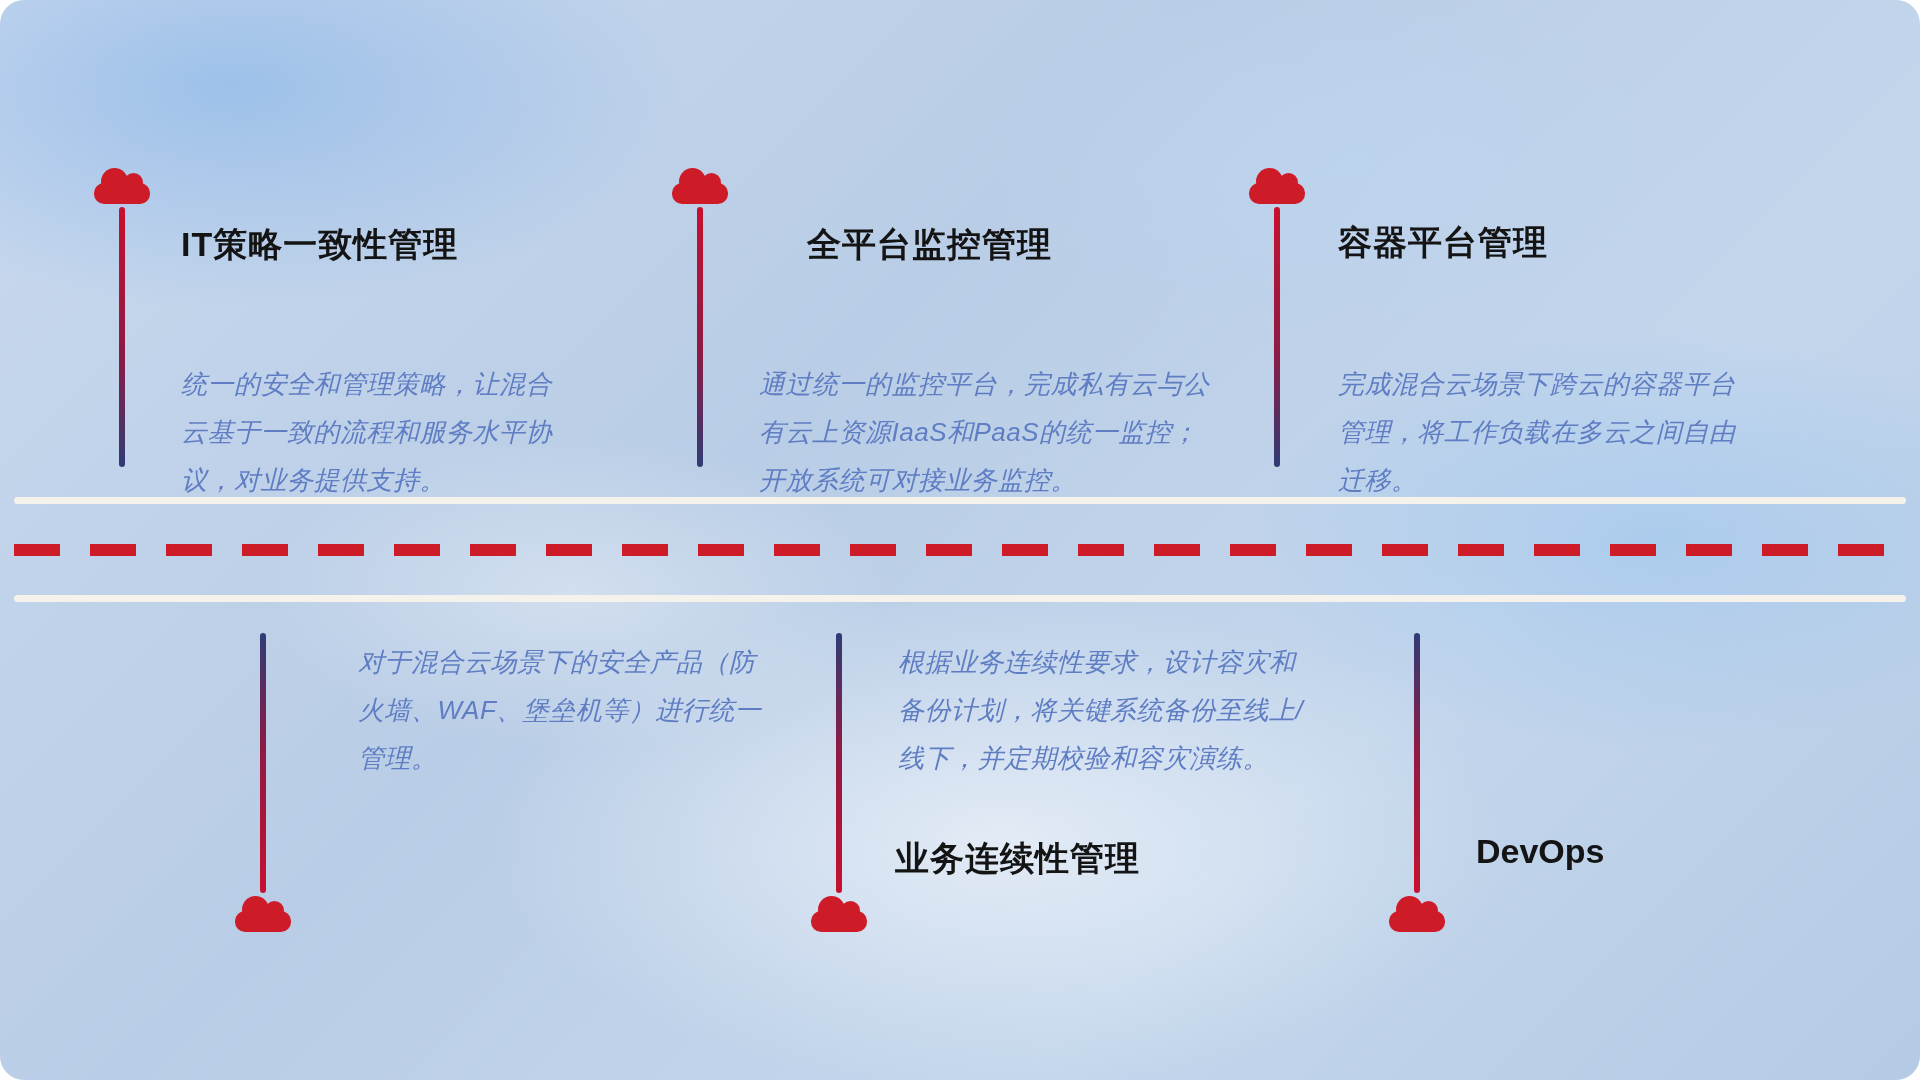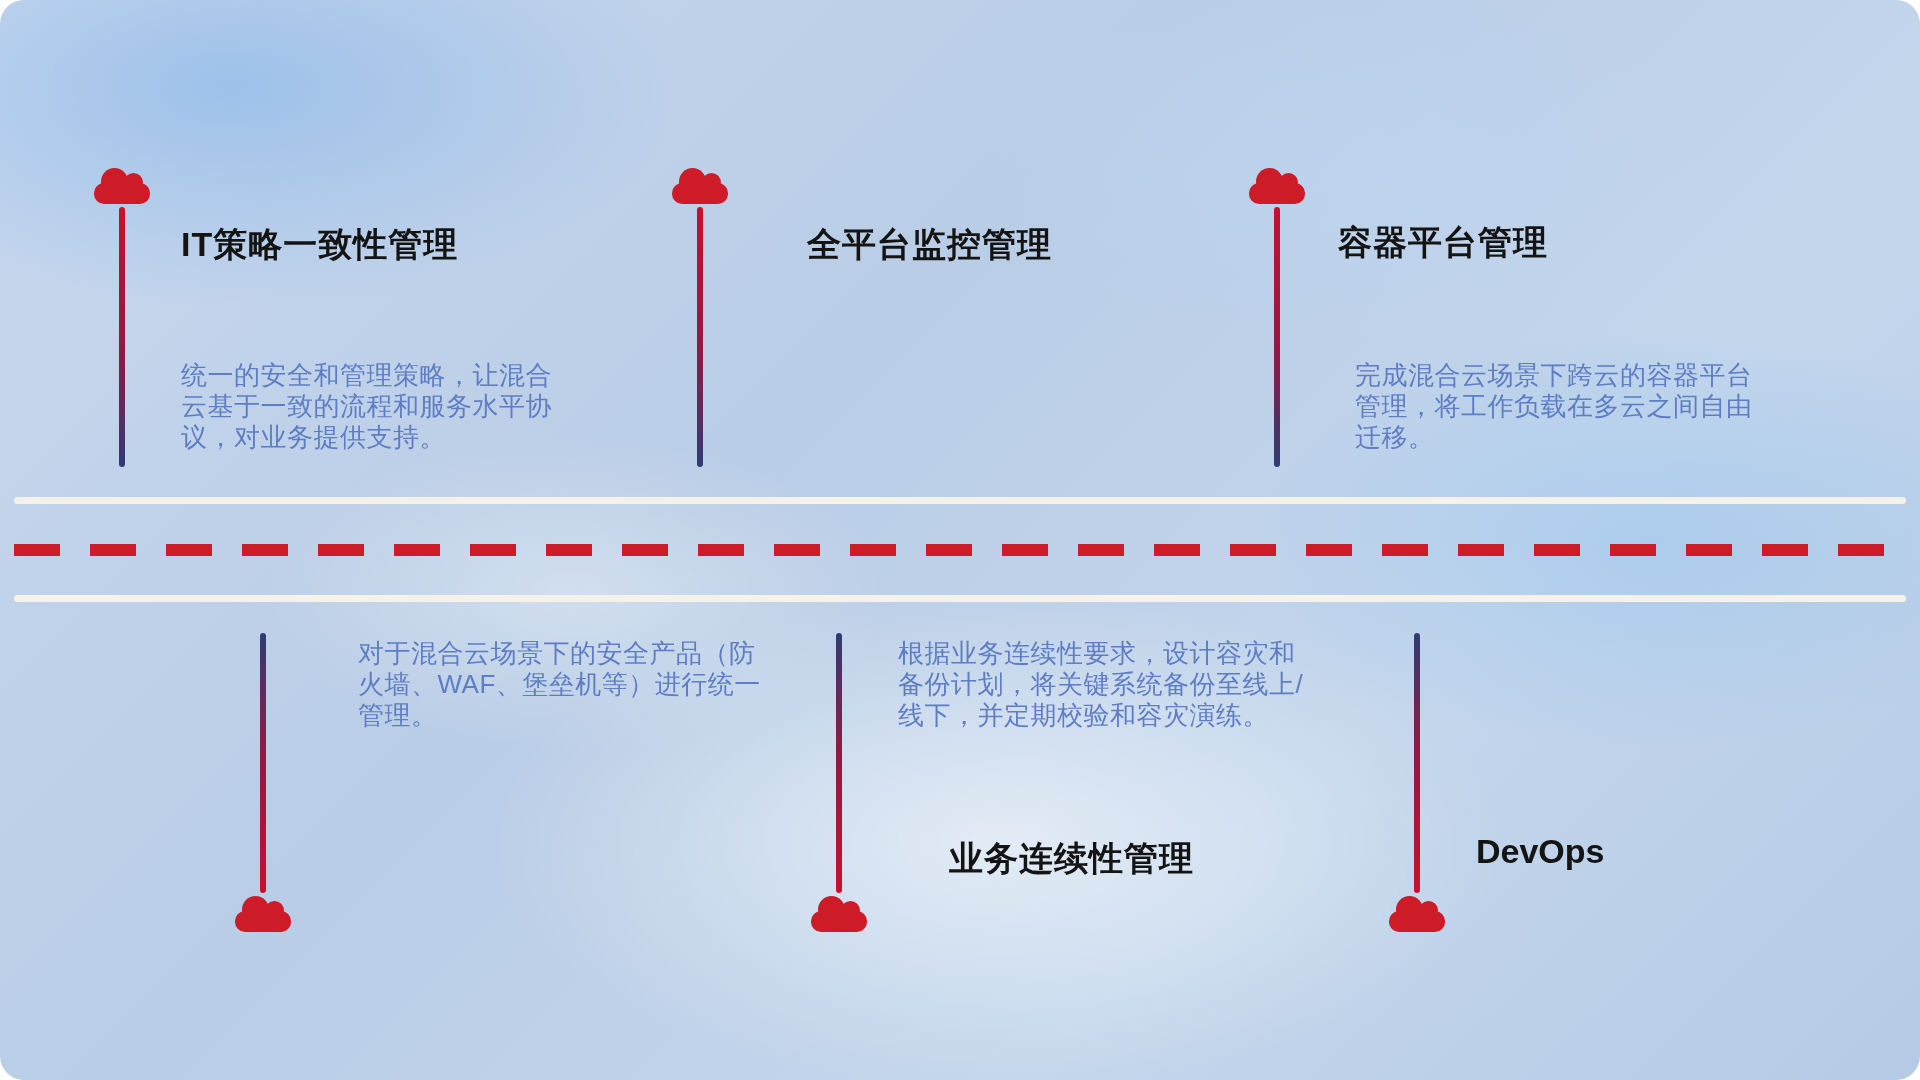--- a/index.html
+++ b/index.html
@@ -52,52 +52,52 @@
   }
   .vline.down { background: linear-gradient(180deg, #c8102e 0%, #8f1a44 55%, #2f3c74 100%); }
   .vline.up   { background: linear-gradient(180deg, #2f3c74 0%, #8f1a44 45%, #c8102e 100%); }
 
   
   .title {
     position: absolute; font-size: 34px; font-weight: 700;
     color: #141414; letter-spacing: 1px; white-space: nowrap;
   }
   .desc {
-    position: absolute; font-size: 26px; line-height: 31px;
-    color: #5f7dc3; letter-spacing: 0.5px;
+    position: absolute; font-size: 26px; line-height: 48px;
+    color: #5f7dc3; letter-spacing: 0.5px; font-style: italic;
   }
 
   
   .i1c { left: 94px;   top: 183px; }
   .i1l { left: 119px;  top: 207px; }
   .i1t { left: 181px;  top: 222px; }
   .i1d { left: 181px;  top: 360px; width: 392px; }
 
   
   .i2c { left: 672px;  top: 183px; }
   .i2l { left: 697px;  top: 207px; }
   .i2t { left: 759px;  top: 222px; margin-left: 48px; }
   .i2d { left: 759px;  top: 360px; width: 458px; }
 
   
   .i3c { left: 1249px; top: 183px; }
   .i3l { left: 1274px; top: 207px; }
   .i3t { left: 1338px; top: 220px; }
-  .i3d { left: 1338px; top: 360px; width: 420px; margin-left: 17px; }
+  .i3d { left: 1338px; top: 360px; width: 420px; }
 
   
   .i4c { left: 235px;  top: 911px; }
   .i4l { left: 260px;  top: 633px; }
   .i4t { left: 318px;  top: 836px; }
   .i4d { left: 318px;  top: 638px; width: 412px; margin-left: 40px; }
 
   
   .i5c { left: 811px;  top: 911px; }
   .i5l { left: 836px;  top: 633px; }
-  .i5t { left: 949px;  top: 836px; }
+  .i5t { left: 895px;  top: 836px; }
   .i5d { left: 898px;  top: 638px; width: 418px; }
 
   
   .i6c { left: 1389px; top: 911px; }
   .i6l { left: 1414px; top: 633px; }
   .i6t { left: 1476px; top: 832px; letter-spacing: 0; }
   .i6d { left: 1476px; top: 638px; width: 400px; }
 </style>
 </head>
 <body>
@@ -109,20 +109,21 @@
   <div class="road-white bottom"></div>
 
   <div class="cloud i1c"></div>
   <div class="vline down i1l"></div>
   <div class="title i1t">IT策略一致性管理</div>
   <div class="desc  i1d">统一的安全和管理策略，让混合云基于一致的流程和服务水平协议，对业务提供支持。</div>
 
   <div class="cloud i2c"></div>
   <div class="vline down i2l"></div>
   <div class="title i2t">全平台监控管理</div>
+  <div class="desc  i2d">通过统一的监控平台，完成私有云与公有云上资源IaaS和PaaS的统一监控；开放系统可对接业务监控。</div>
 
   <div class="cloud i3c"></div>
   <div class="vline down i3l"></div>
   <div class="title i3t">容器平台管理</div>
   <div class="desc  i3d">完成混合云场景下跨云的容器平台管理，将工作负载在多云之间自由迁移。</div>
 
   <div class="cloud i4c"></div>
   <div class="vline up i4l"></div>
   <div class="desc  i4d">对于混合云场景下的安全产品（防火墙、WAF、堡垒机等）进行统一管理。</div>
 

